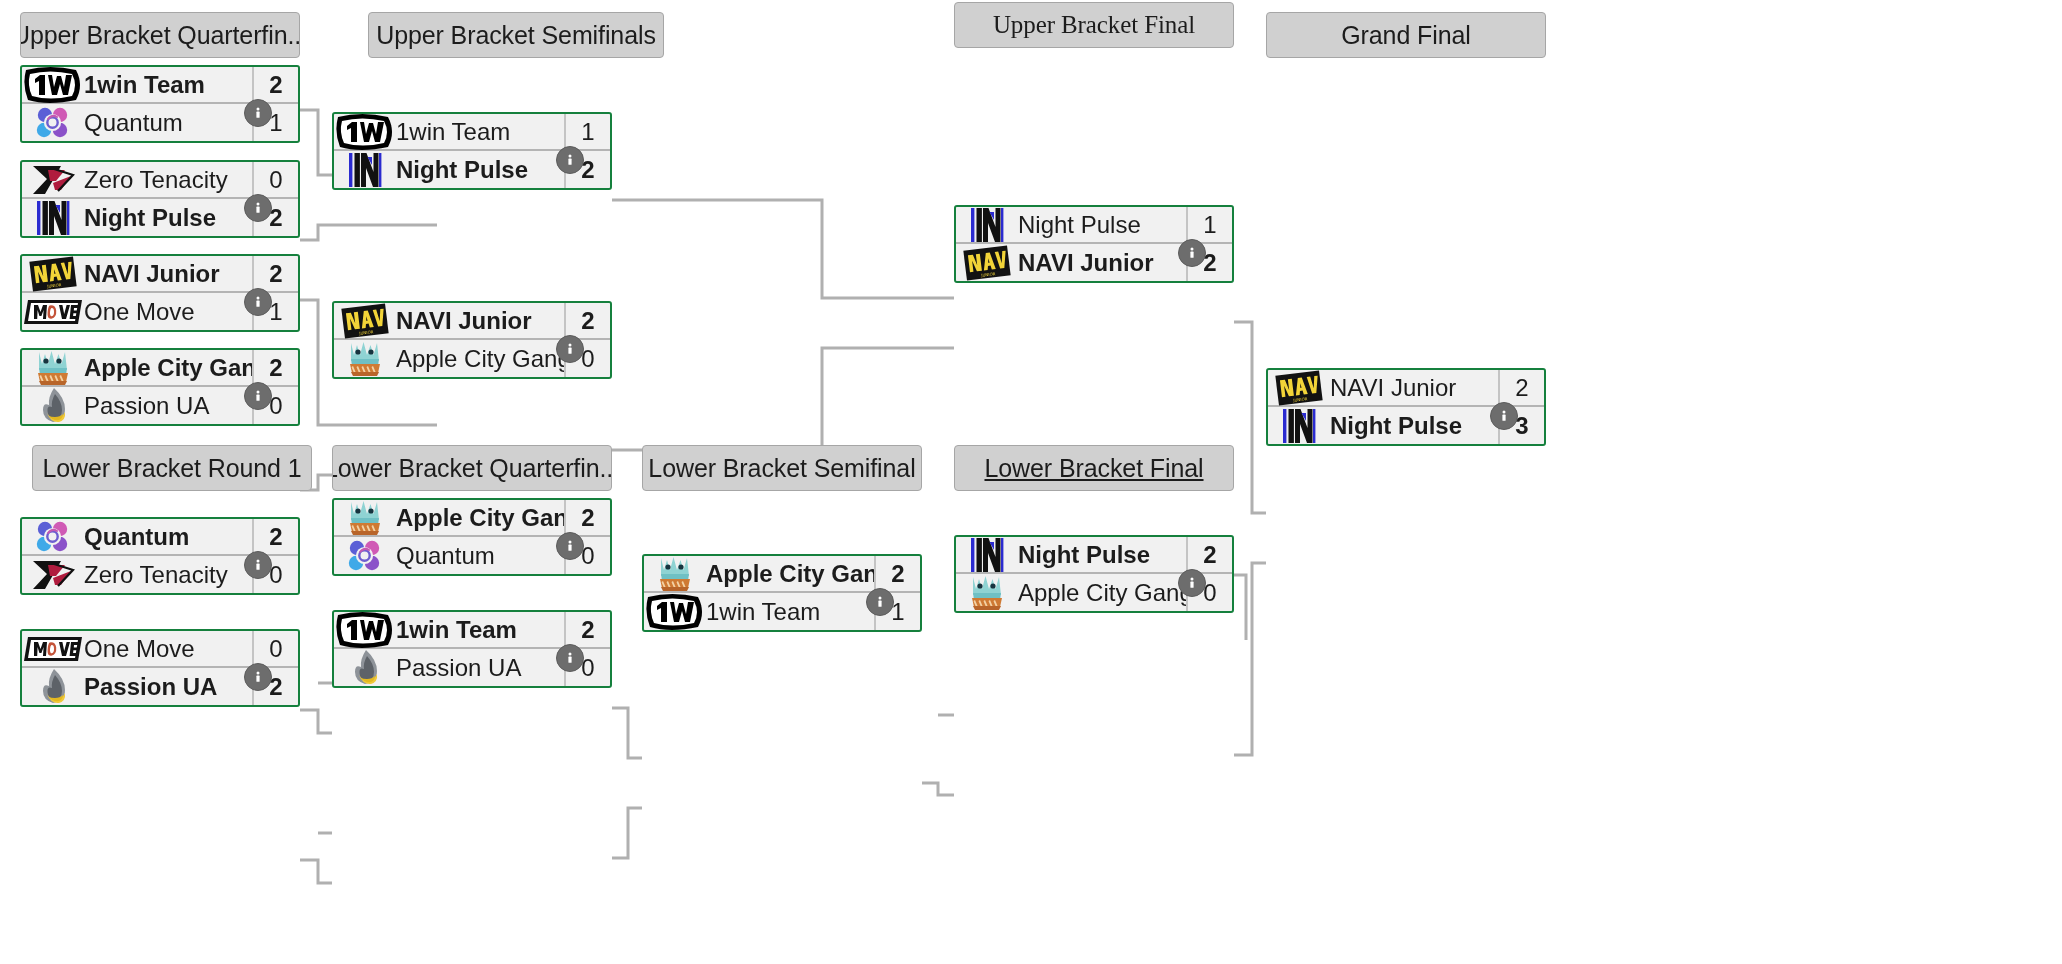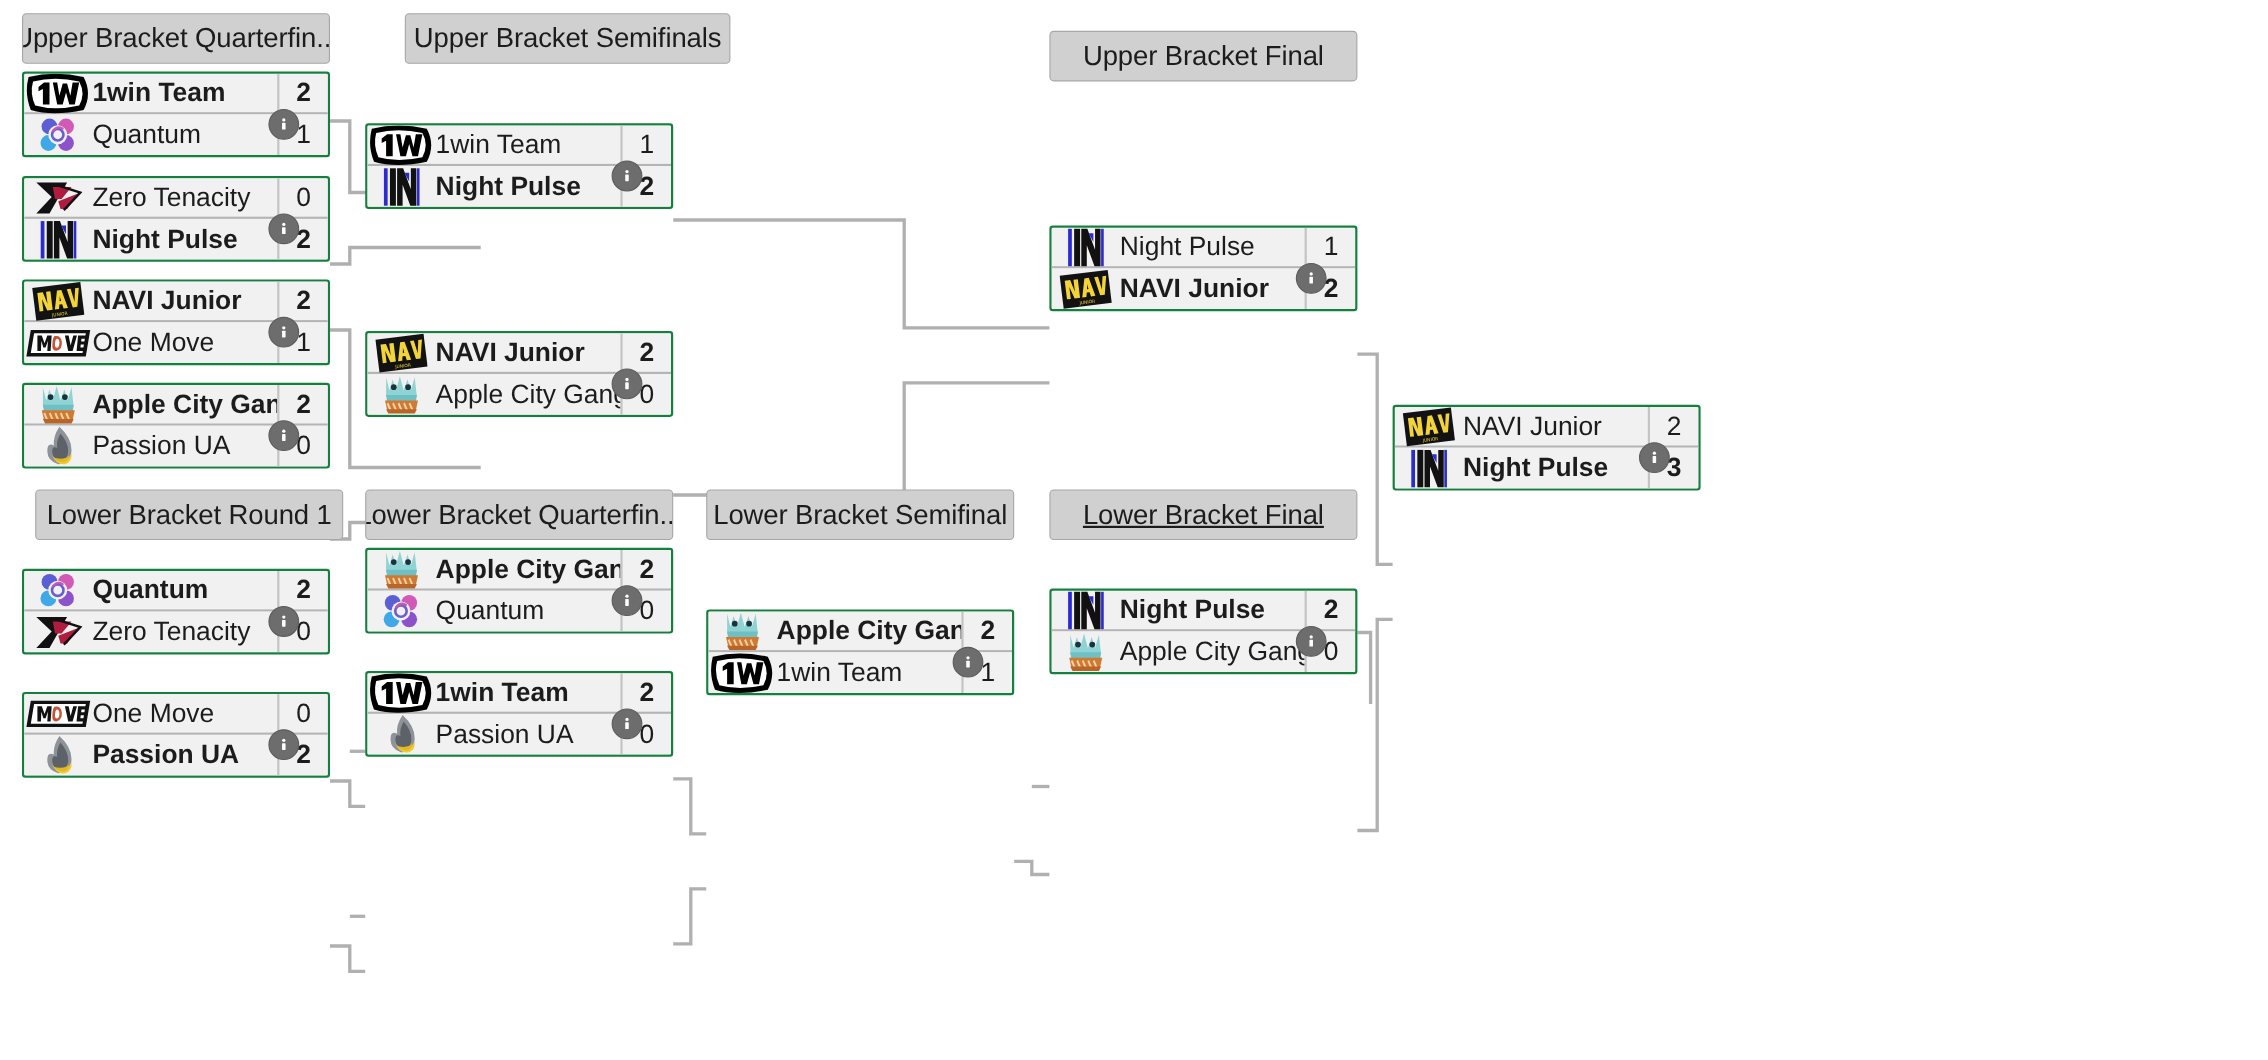--- a/index.html
+++ b/index.html
@@ -173,21 +173,22 @@
 
       <path d="M922,783 L938,783 L938,795 L954,795"></path>
 
       <path d="M938,715 L954,715"></path>
       <path d="M1234,575 L1246,575 L1246,640"></path>
     </g>
   </svg>
 
   <div class="round-header" style="left:20px; top:12px; width:280px;">Upper Bracket Quarterfin...</div>
   <div class="round-header" style="left:332px; top:12px; width:296px;margin-left:36px;">Upper Bracket Semifinals</div>
-  <div class="round-header" style="left:954px; top:28px; width:280px;">Upper Bracket Final</div>
+  <div class="round-header" style="left:954px; top:2px; width:280px;font-family:Liberation Serif, serif;">Upper Bracket Final</div>
+  <div class="round-header" style="left:1266px; top:12px; width:280px;">Grand Final</div>
 
   <div class="round-header" style="left:32px; top:445px; width:280px;">Lower Bracket Round 1</div>
   <div class="round-header" style="left:332px; top:445px; width:280px;">Lower Bracket Quarterfin...</div>
   <div class="round-header" style="left:642px; top:445px; width:280px;">Lower Bracket Semifinal</div>
   <div class="round-header" style="left:954px; top:445px; width:280px;text-decoration:underline;">Lower Bracket Final</div>
 
   <div class="match" style="left:20px; top:65px; width:280px; height:78px;">
       <div class="match-inner">
   <div class="team-row top">
     <div class="logo-cell">

